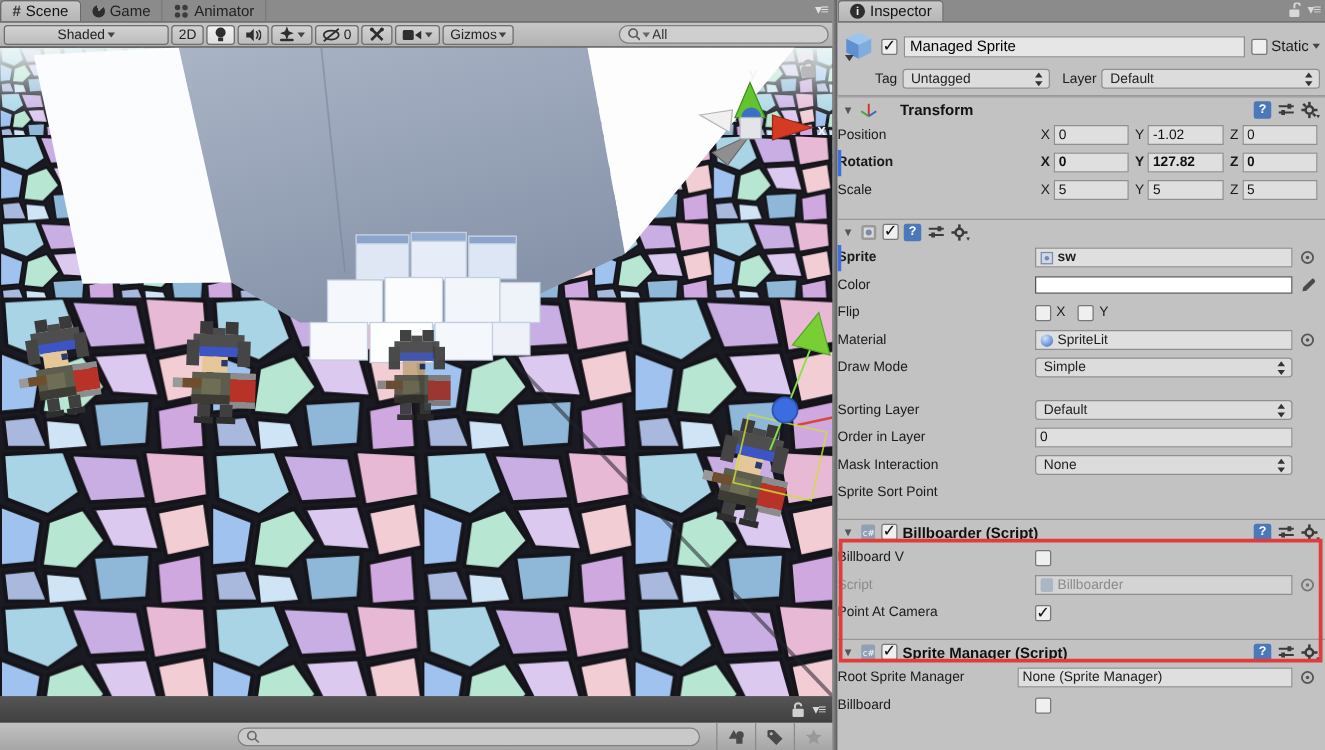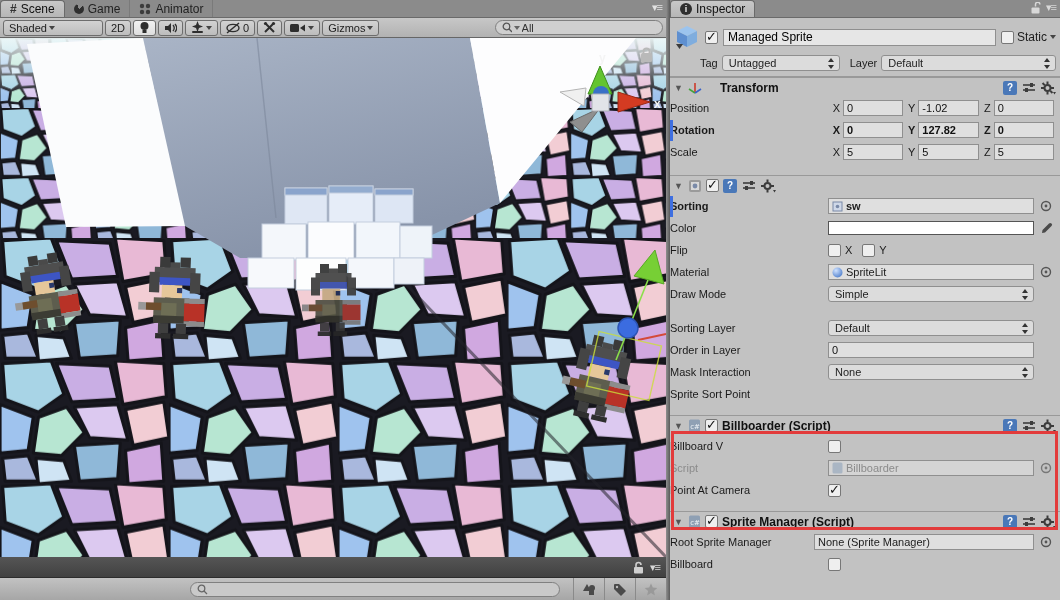--- a/index.html
+++ b/index.html
@@ -21,21 +21,21 @@
 
   .tab-icon { width:12px; height:12px; display:inline-block; position:relative; }
   .hash-icon { font-weight:bold; font-size:12px; color:#333; }
   .info-icon { width:12px; height:12px; border-radius:50%; background:#2e2e2e; color:#eee; font-size:9px; font-weight:bold; text-align:center; line-height:12px; display:inline-block; }
 
   
   .scn-toolbar { height:20px; background:linear-gradient(#c7c7c7,#b2b2b2); border-bottom:1px solid #666; display:flex; align-items:center; padding:0 3px; gap:2px; }
   .tb-btn { height:16px; display:flex; align-items:center; justify-content:center; gap:2px; padding:0 5px; border:1px solid #6d6d6d; border-radius:3px; background:linear-gradient(#d2d2d2,#bdbdbd); font-size:11px; color:#222; }
   .tb-btn.lit { background:linear-gradient(#f2f2f2,#dedede); }
   .dd-caret { width:0; height:0; border-left:3px solid transparent; border-right:3px solid transparent; border-top:4px solid #444; display:inline-block; }
-  .shaded-btn { width:100px; justify-content:flex-start; }
+  .shaded-btn { width:132px; justify-content:center; }
   .search-pill { margin-left:auto; width:168px; height:15px; border:1px solid #7f7f7f; border-radius:8px; background:#cfcfcf; display:flex; align-items:center; padding:0 6px; gap:2px; }
   .search-pill input { border:none; background:transparent; outline:none; font-size:11px; width:100%; color:#333; font-family:inherit; }
 
   
   .viewport { position:relative; width:666px; height:519px; background:#17171d; }
 
   
   .darkbar { position:absolute; left:0; top:557px; width:666px; height:20px; background:linear-gradient(#555,#414141); display:flex; align-items:center; justify-content:flex-end; padding:0 6px; gap:6px; }
   .btm-toolbar { position:absolute; left:0; top:577px; width:666px; height:23px; background:linear-gradient(#c2c2c2,#a6a6a6); border-top:1px solid #2c2c2c; display:flex; align-items:center; }
   .btm-search { margin-left:190px; width:370px; height:15px; border:1px solid #808080; border-radius:8px; background:#c9c9c9; display:flex; align-items:center; padding:0 6px; gap:3px; }
@@ -510,21 +510,21 @@
               <rect x="5.5" y="0.5" width="2" height="3"></rect>
               <rect x="5.5" y="10.5" width="2" height="3"></rect>
               <rect x="0" y="6" width="3" height="2"></rect>
               <rect x="10" y="6" width="3" height="2"></rect>
             </g>
             <polygon points="12,11 15,11 13.5,13.5" fill="#3c3c3c"></polygon>
           </svg>
       </div>
     </div>
     <div class="row">
-      <span class="lbl b">Sorting</span>
+      <span class="lbl b">Sprite</span>
       <div class="ctl">
         <div class="obj-field">
           <svg class="mi" width="11" height="11">
               <rect x="1" y="1" width="9" height="9" fill="#cfd8e8" stroke="#7a8aa8" stroke-width="1"></rect>
               <circle cx="5.5" cy="5.5" r="1.8" fill="#7a8aa8"></circle>
             </svg>
           <span style="font-weight:bold">sw</span>
         </div>
         <div class="gutter">
             <svg class="mi" width="12" height="12">

